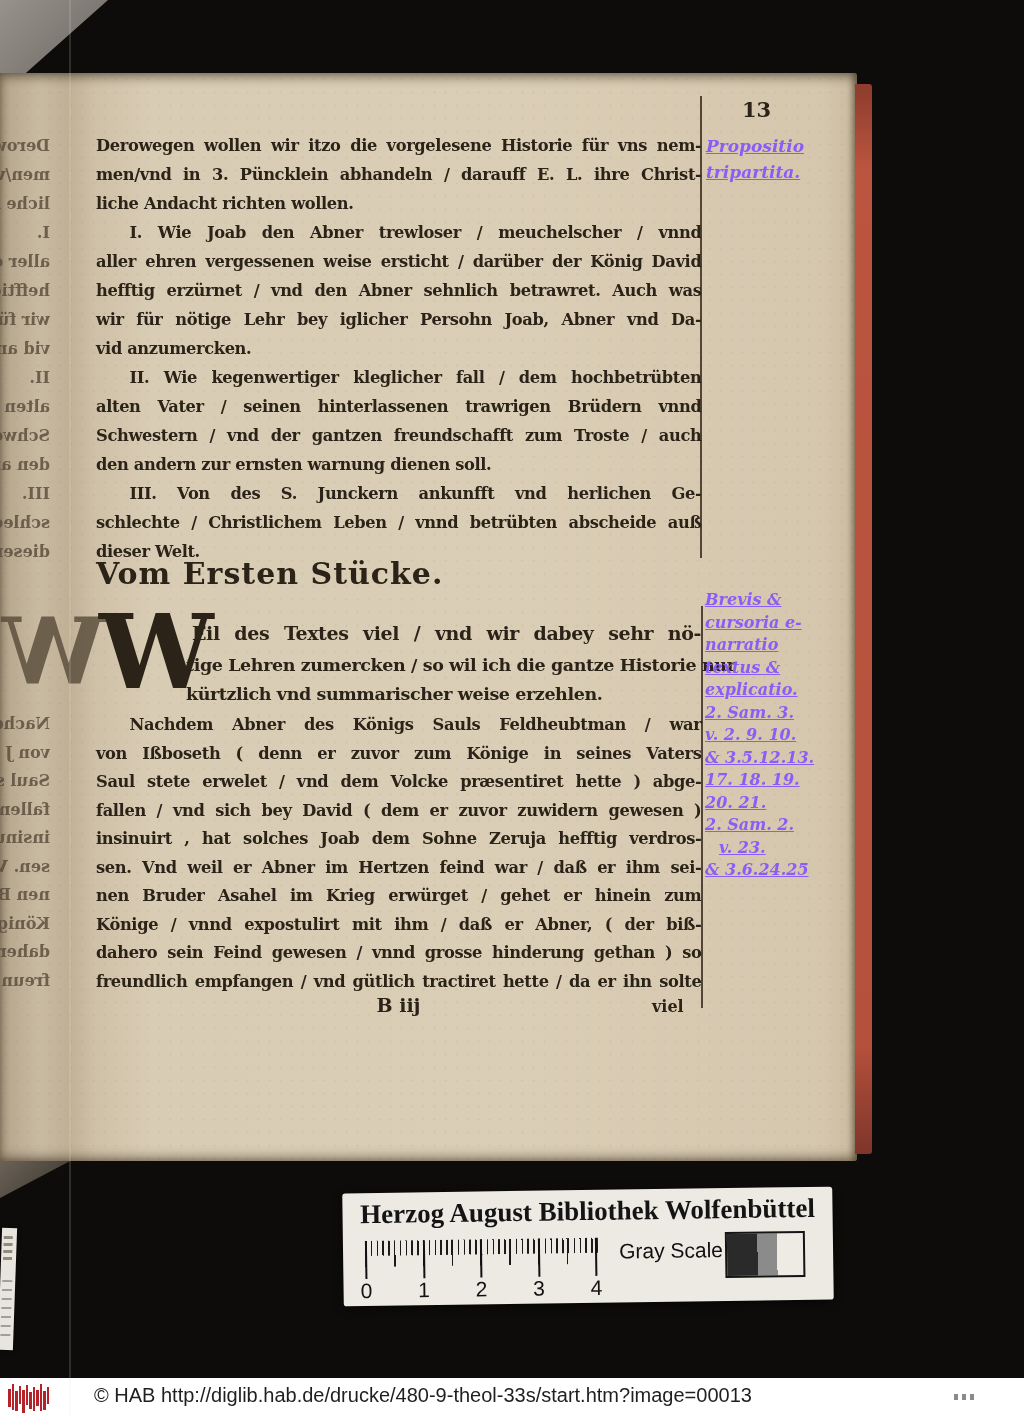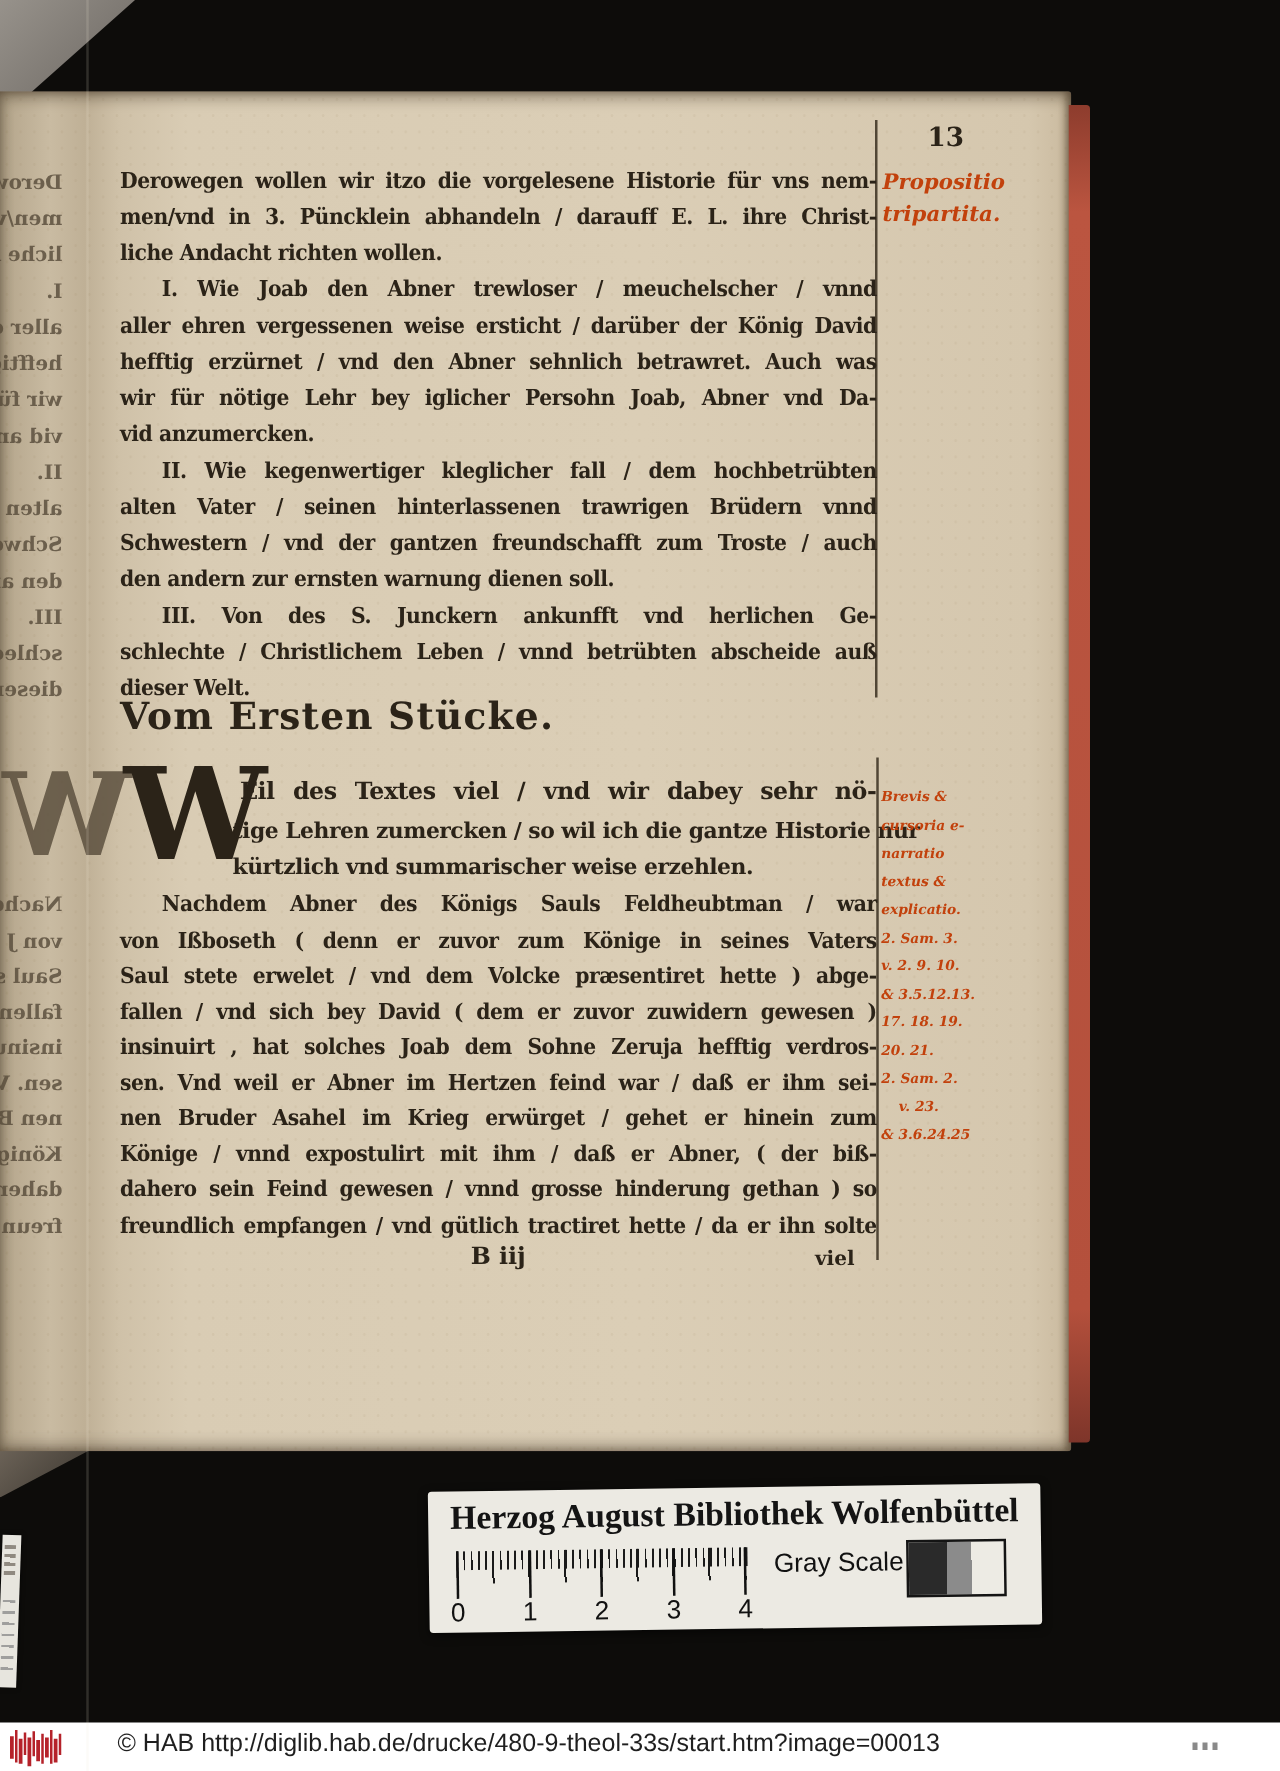--- a/index.html
+++ b/index.html
@@ -51,24 +51,24 @@
   #sec-heading{position:absolute;left:96px;top:556px;width:605px;text-align:left;z-index:2;
         font-size:30px;letter-spacing:1px;}
   #dropcap{position:absolute;left:99px;top:606px;z-index:2;font-size:102px;line-height:92px;}
   .dline{position:absolute;z-index:2;font-size:17.5px;letter-spacing:-.4px;white-space:nowrap;
         text-align:justify;text-align-last:justify;}
   #dline1{left:192px;top:622px;width:509px;font-size:19px;}
   #dline2{left:186px;top:655px;width:515px;}
   #dline3{left:186px;top:684px;width:515px;text-align-last:left;}
   #sig-row{position:absolute;left:96px;top:994px;width:605px;text-align:center;z-index:2;font-size:19px;}
   #catchword{position:absolute;left:652px;top:997px;z-index:2;font-size:16px;}
-  .margin-note{position:absolute;z-index:2;font-style:italic;color:#c2410c;font-weight:bold;
-        font-size:17px;}
+  .margin-note{position:absolute;z-index:2;font-style:italic;color:#8b5cf6;font-weight:bold;
+        font-size:17px;text-decoration:underline;}
   #mn-top{left:706px;top:133px;line-height:26px;}
-  #mn-side{left:705px;top:627px;line-height:22.5px;font-size:11px;}
+  #mn-side{left:705px;top:589px;line-height:22.5px;font-size:16px;}
   #mn-side .pad{padding-left:14px;}
   
   .mirror{transform:scaleX(-1);filter:blur(.5px);opacity:.8;color:#564a39;font-weight:bold;z-index:2;}
   #gut-top{position:absolute;left:0;top:131px;width:50px;font-size:16px;line-height:29px;
         white-space:nowrap;overflow:hidden;}
   #gut-w{position:absolute;left:2px;top:608px;font-size:92px;line-height:88px;}
   #gut-bottom{position:absolute;left:0;top:710px;width:50px;font-size:16px;line-height:28.5px;
         white-space:nowrap;overflow:hidden;}
   
   #card{position:absolute;left:343px;top:1190px;width:490px;height:113px;z-index:3;

